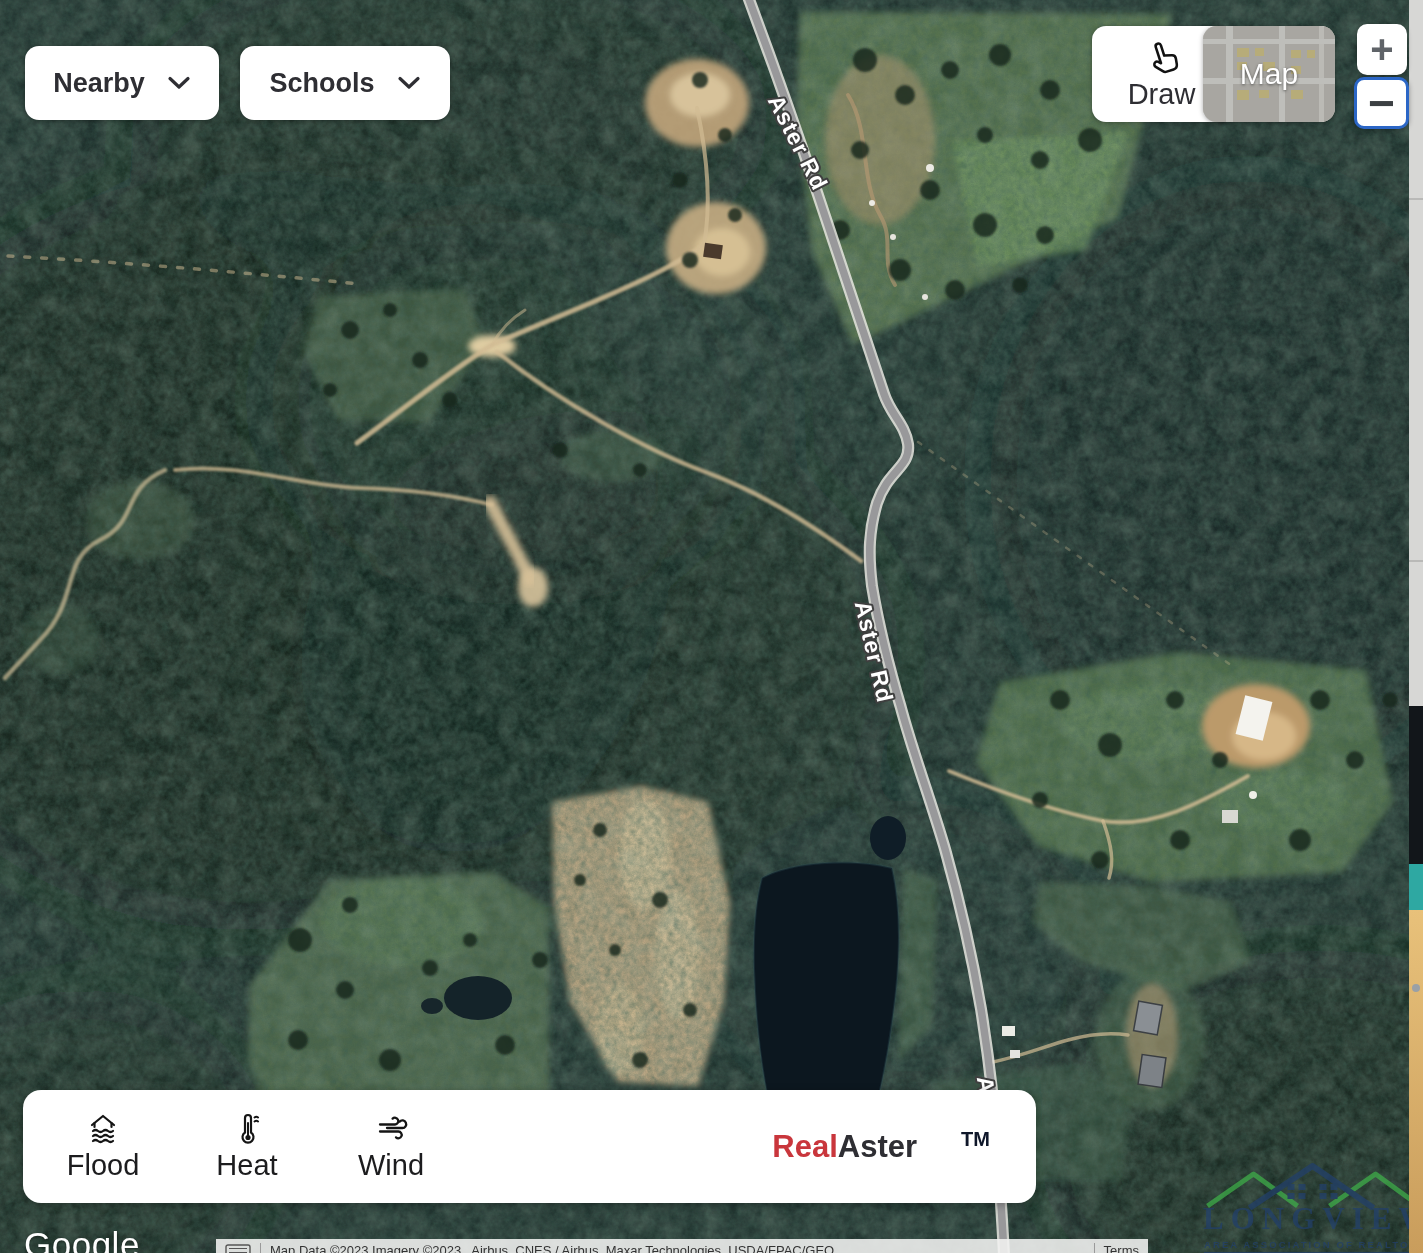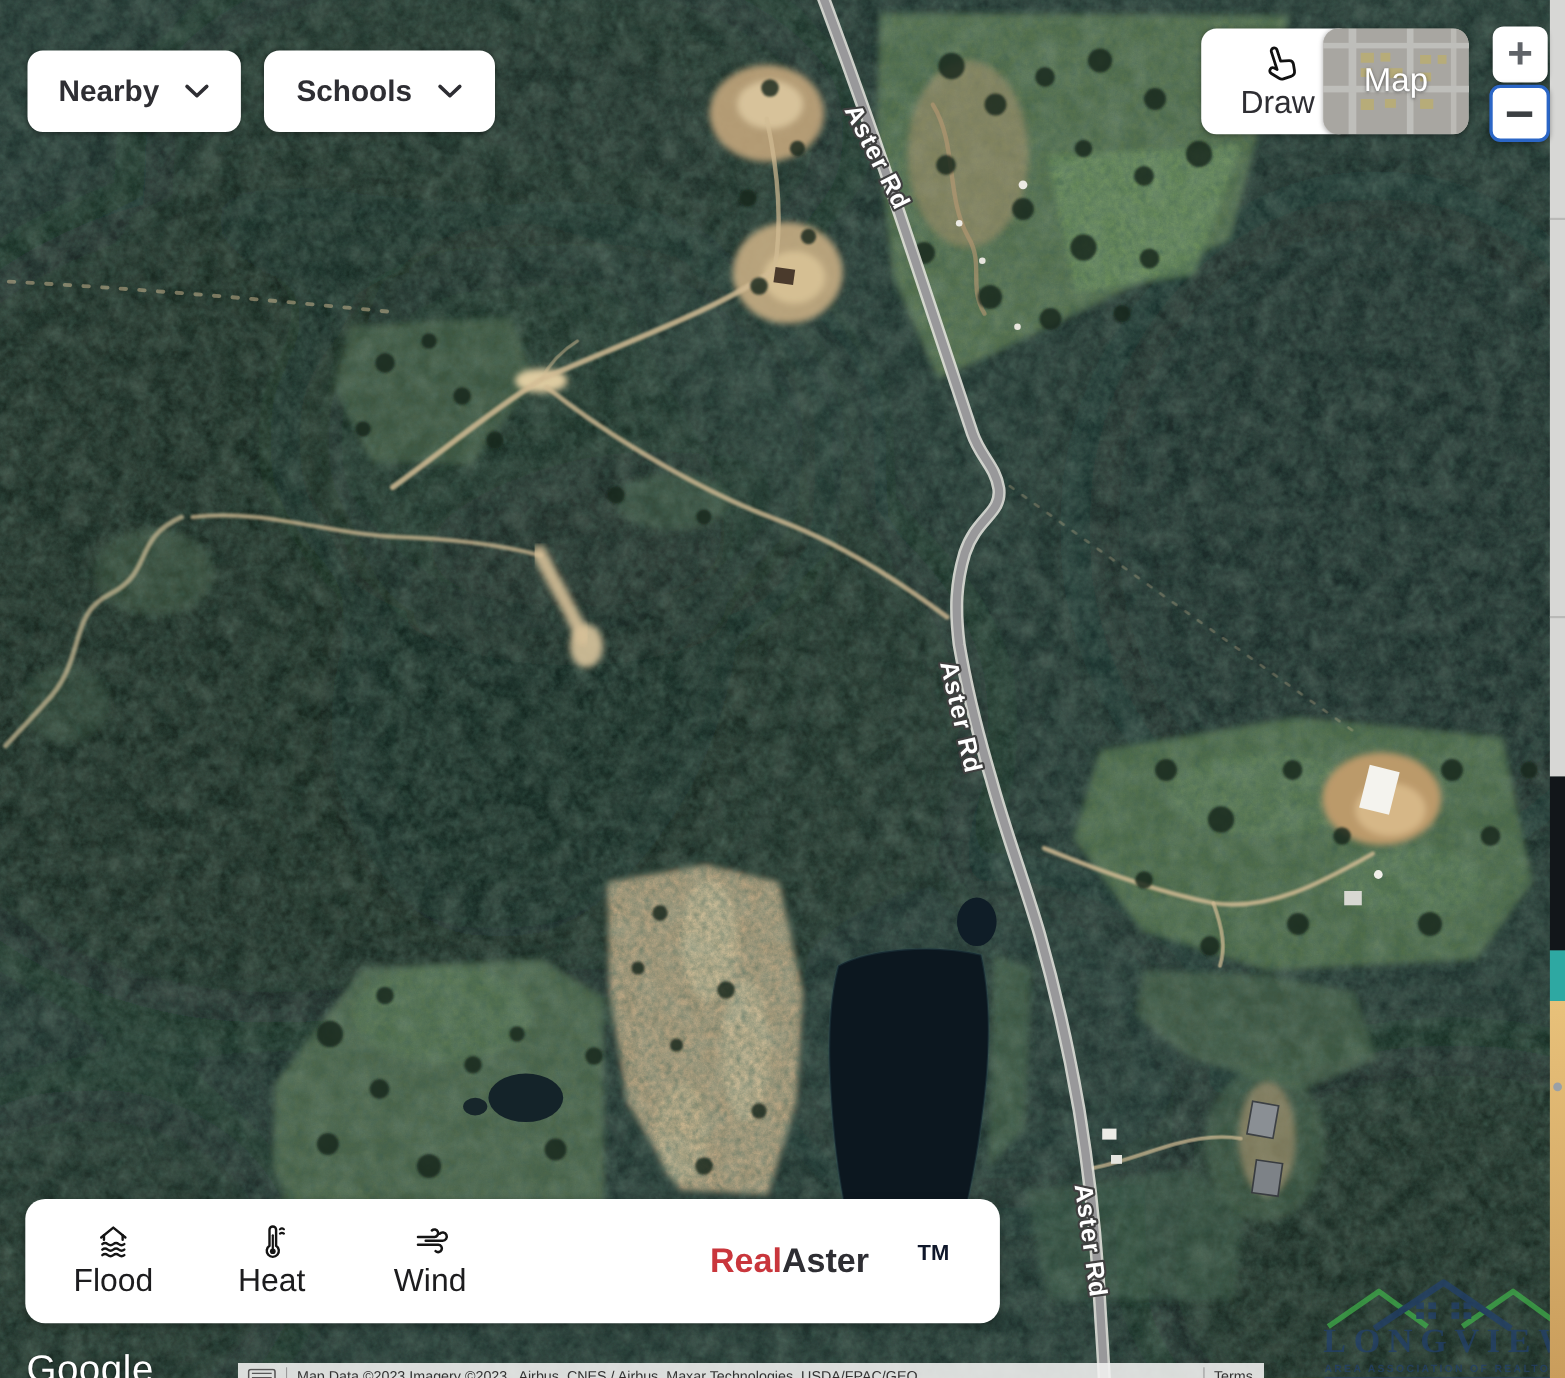--- a/index.html
+++ b/index.html
@@ -20,21 +20,21 @@
                  color:#fff; font-size:30px; font-weight:500; background:#b9b7b2; }
   .btn-mapview .thumb { position:absolute; inset:0; }
   .btn-mapview .dim   { position:absolute; inset:0; background:rgba(118,118,114,.42); }
   .btn-mapview .lbl   { position:relative; z-index:2; text-shadow:0 1px 3px rgba(60,60,60,.8); }
   .btn-zoomin  { left:1357px; top:24px; width:50px; height:51px; border-radius:10px;
                  font-size:40px; font-weight:700; color:#5f6368; }
   .btn-zoomout { left:1354px; top:77px; width:55px; height:52px; border-radius:10px;
                  font-size:46px; font-weight:700; color:#3c4043; border:3px solid #2b66c6; }
 
   
-  .toolbar { position:absolute; left:23px; top:1090px; width:886px; height:113px;
+  .toolbar { position:absolute; left:23px; top:1090px; width:1013px; height:113px;
              background:#fff; border-radius:18px; display:flex; align-items:center;
              padding:0 8px; box-shadow:0 2px 8px rgba(0,0,0,.3); z-index:10; }
   .tool { width:144px; display:flex; flex-direction:column; align-items:center; gap:3px;
           font-size:29px; color:#1c1c1e; cursor:pointer; }
   .tool svg { display:block; }
   .brand { margin-left:auto; margin-right:38px; font-size:31px; font-weight:700; white-space:nowrap; }
   .brand .red  { color:#c9363c; }
   .brand .dark { color:#2e2e33; }
   .brand sup { font-size:20px; font-weight:700; color:#0f172a;margin-left:44px; }
 

